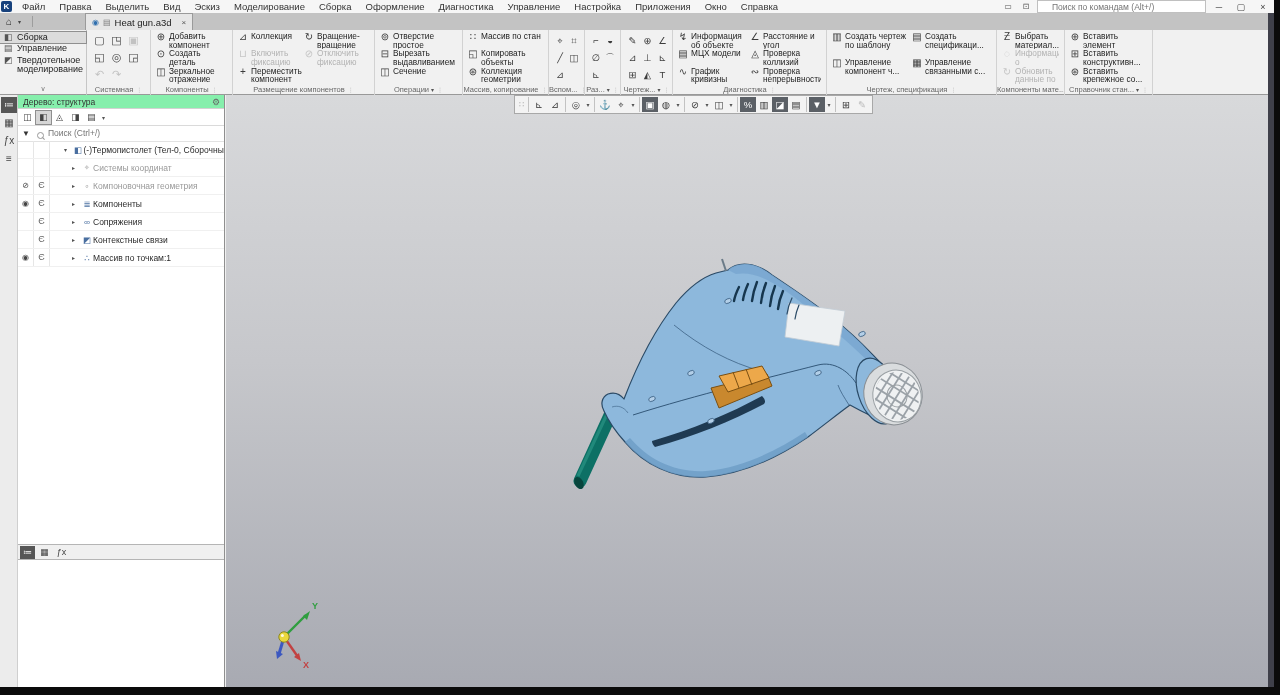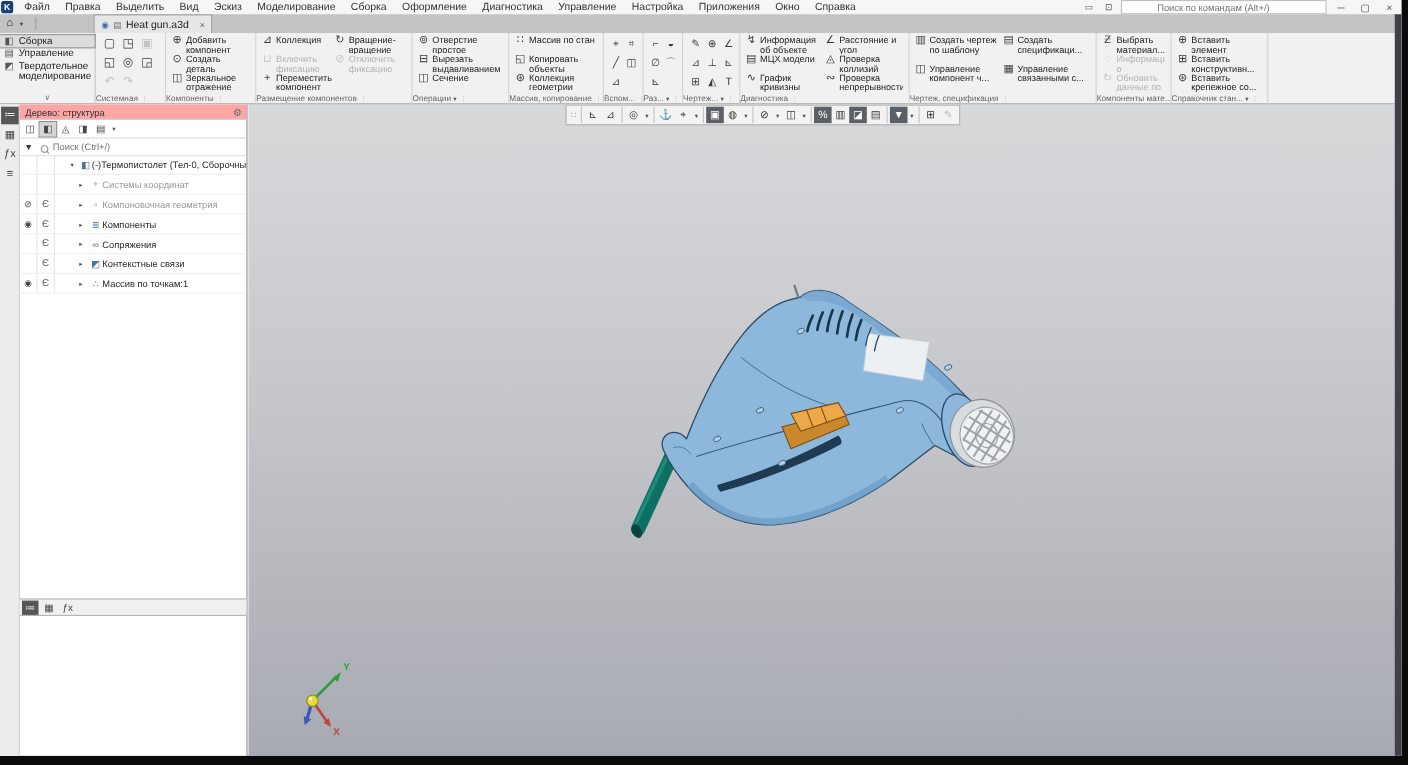--- a/index.html
+++ b/index.html
@@ -11,21 +11,21 @@
   
   .menubar{position:absolute;left:0;top:0;width:1274px;height:13px;background:#f6f6f6;
            display:flex;align-items:center;font-size:9.5px;color:#333;}
   .appicon{width:11px;height:11px;margin:0 3px 0 1px;background:#17417c;color:#fff;border-radius:2px;
            font-size:8px;line-height:11px;text-align:center;font-weight:bold;flex:0 0 11px;}
   .menus{display:flex;align-items:center;height:100%;}
   .menu-item{padding:0 7px;cursor:default;}
   .mb-right{margin-left:auto;display:flex;align-items:center;gap:4px;padding-right:2px;}
   .winico{font-size:8px;color:#555;width:14px;text-align:center;}
   .cmdsearch{width:150px;height:11px;border:1px solid #c0c0c0;background:#fff;font-size:8.5px;
-             color:#999;padding:0 3px 0 32px;font-family:"Liberation Sans",sans-serif;position:relative;}
+             color:#999;padding:0 3px 0 14px;font-family:"Liberation Sans",sans-serif;position:relative;}
   .searchwrap{position:relative;display:flex;align-items:center;}
   .mag{position:absolute;left:3px;top:2px;width:5px;height:5px;border:1px solid #999;border-radius:50%;}
   .mag::after{content:"";position:absolute;left:4px;top:5px;width:3px;height:1px;background:#999;transform:rotate(45deg);}
   .winbtn{width:18px;text-align:center;font-size:9px;color:#444;}
 
   
   .tabbar{position:absolute;left:0;top:13px;width:1274px;height:17px;background:#c3c3c3;
           display:flex;align-items:center;font-size:9.5px;}
   .home{width:18px;text-align:center;color:#222;font-size:10px;}
   .home-dd{font-size:6px;color:#444;width:10px;}
@@ -41,21 +41,21 @@
   .ribbon{position:absolute;left:0;top:30px;width:1274px;height:65px;background:#f1f1f1;
           border-bottom:1px solid #999;box-sizing:border-box;display:flex;}
   .modes{width:87px;height:65px;border-right:1px solid #c6c6c6;box-sizing:border-box;position:relative;
          padding-top:2px;flex:0 0 87px;}
   .mode-item{display:flex;align-items:flex-start;gap:3px;padding:1px 2px 1px 4px;font-size:9px;color:#222;line-height:1.05;}
   .mode-item .mic{font-size:9px;color:#555;width:10px;flex:0 0 10px;}
   .mode-item.active{background:#dcdcdc;outline:1px solid #909090;}
   .mode-chevron{position:absolute;bottom:0;left:0;right:0;text-align:center;font-size:7px;color:#777;height:10px;}
   .group{position:relative;height:65px;border-right:1px solid #d2d2d2;box-sizing:border-box;padding:2px 4px 11px 4px;}
   .group-label{position:absolute;bottom:0;left:0;right:0;height:10px;font-size:7.5px;color:#666;
-               white-space:nowrap;overflow:hidden;line-height:10px;}
+               text-align:center;white-space:nowrap;overflow:hidden;line-height:10px;}
   .group-label::after{content:"\22EE";color:#aaa;margin-left:3px;font-size:6px;}
   .gdd{font-size:6px;color:#555;margin-left:2px;}
   .btncol{display:flex;flex-direction:column;flex-wrap:wrap;height:52px;align-content:flex-start;}
   .btncol.two .rbtn{height:26px;}
   .rbtn{display:flex;align-items:flex-start;gap:2px;width:var(--bw,80px);height:17.3px;font-size:8.3px;
         line-height:1.05;color:#1d1d1d;overflow:hidden;}
   .rbtn .ic{width:12px;flex:0 0 12px;font-size:10px;color:#3a3a3a;text-align:center;line-height:1;}
   .rbtn.disabled{color:#b3b3b3;}
   .rbtn.disabled .ic{color:#c6c6c6;}
   .sysgrid{display:grid;grid-template-columns:repeat(3,17px);grid-auto-rows:17px;}
@@ -65,21 +65,21 @@
   .icogrid.c2{grid-template-columns:repeat(2,14px);}
   .icogrid.c3{grid-template-columns:repeat(3,15px);}
   .smico{font-size:9.5px;color:#3c3c3c;text-align:center;line-height:17px;}
 
   
   .panel{position:absolute;left:0;top:95px;width:225px;height:592px;background:#fff;
          border-right:1px solid #8f8f8f;box-sizing:border-box;}
   .strip{position:absolute;left:0;top:0;width:18px;height:100%;background:#ececec;border-right:1px solid #cfcfcf;box-sizing:border-box;}
   .strip-ic{width:16px;height:16px;margin:2px 0 2px 1px;text-align:center;line-height:16px;font-size:10px;color:#444;}
   .strip-ic.active{background:#565656;color:#fff;}
-  .phead{position:absolute;left:18px;top:0;right:0;height:14px;background:#fca5a5;border-bottom:1px solid #d2d2d2;
+  .phead{position:absolute;left:18px;top:0;right:0;height:14px;background:#86efac;border-bottom:1px solid #d2d2d2;
          font-size:8.5px;color:#333;line-height:14px;padding-left:5px;box-sizing:border-box;}
   .gear{position:absolute;right:4px;top:0;color:#666;font-size:9px;}
   .ptools{position:absolute;left:18px;top:14px;right:0;height:16px;display:flex;align-items:center;
           border-bottom:1px solid #dadada;padding-left:2px;gap:1px;}
   .ptool{width:15px;height:13px;text-align:center;line-height:13px;font-size:9px;color:#444;}
   .ptool.active{background:#d6d6d6;outline:1px solid #8f8f8f;}
   .ptool-dd{font-size:6px;color:#555;margin-left:2px;}
   .psearch{position:absolute;left:18px;top:30px;right:0;height:16px;display:flex;align-items:center;
            border-bottom:1px solid #e2e2e2;}
   .funnel{width:16px;text-align:center;color:#333;font-size:8px;}

